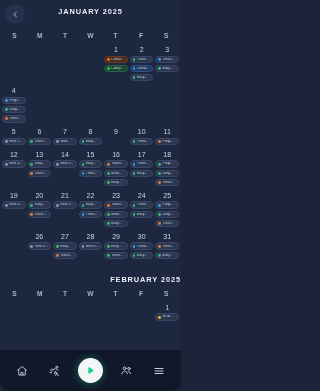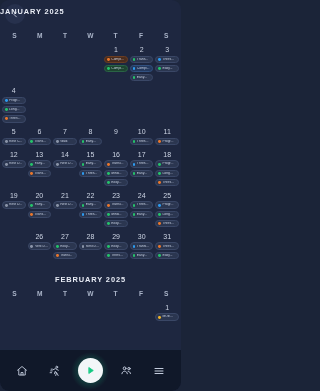--- a/index.html
+++ b/index.html
@@ -25,20 +25,21 @@
   }
   .back-btn {
     position:absolute; left:5px; top:4px;
     width:20px; height:20px; border-radius:50%;
     background:#27314d;
     display:flex; align-items:center; justify-content:center;
   }
   .back-btn svg { display:block; }
   .month-title {
     position:absolute; left:0; right:0; top:7px;
+    text-align:center;
     font-size:7.4px;
     letter-spacing:.9px;
     font-weight:bold;
     color:#e9edf6;
   }
   
   .scroll {
     position:absolute; left:0; right:0; top:28px; bottom:42px;
     overflow:hidden;
   }
@@ -104,21 +105,21 @@
     white-space:nowrap;
     overflow:hidden;
     text-overflow:ellipsis;
     flex:1 1 auto;
   }
   .chip.tint-orange { background:#4a2c1d; border-color:#6b3d22; }
   .chip.tint-green  { background:#1d4430; border-color:#२;border-color:#2a6345; }
   .chip.tint-blue   { background:#24395e; border-color:#31507f; }
   
   .month-sep {
-    text-align:center;
+    text-align:right;
     font-size:7.4px;
     font-weight:bold;
     letter-spacing:.9px;
     color:#e9edf6;
     padding:14px 0 2px 0;
   }
   
   .navbar {
     position:absolute; left:0; right:0; bottom:0;
     height:42px;

